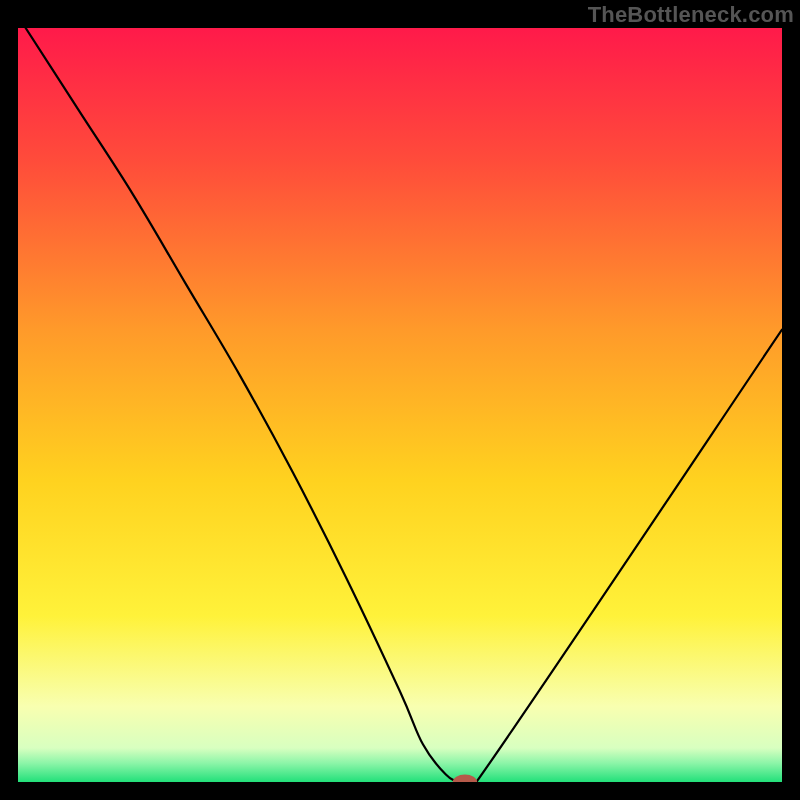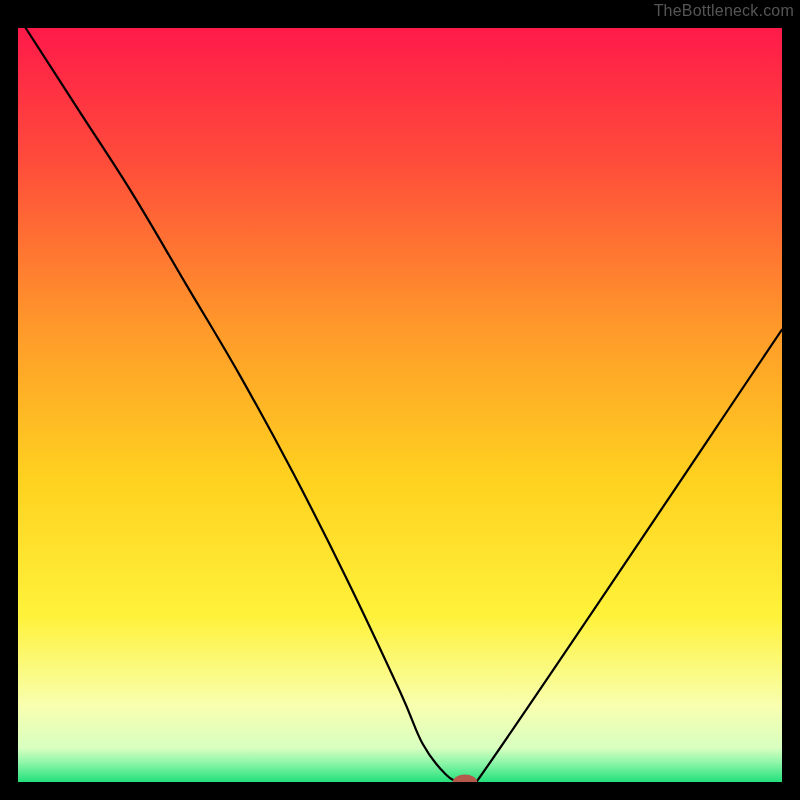--- a/index.html
+++ b/index.html
@@ -15,22 +15,22 @@
     position: relative;
     width: 800px;
     height: 800px;
     background: #000;
   }
   .watermark {
     position: absolute;
     top: 2px;
     right: 6px;
     color: #555;
-    font-size: 16px;
-    font-weight: 400;
+    font-size: 22px;
+    font-weight: 700;
     letter-spacing: 0.2px;
     z-index: 10;
   }
   .plot-area {
     position: absolute;
     left: 18px;
     top: 28px;
     width: 764px;
     height: 754px;
   }

